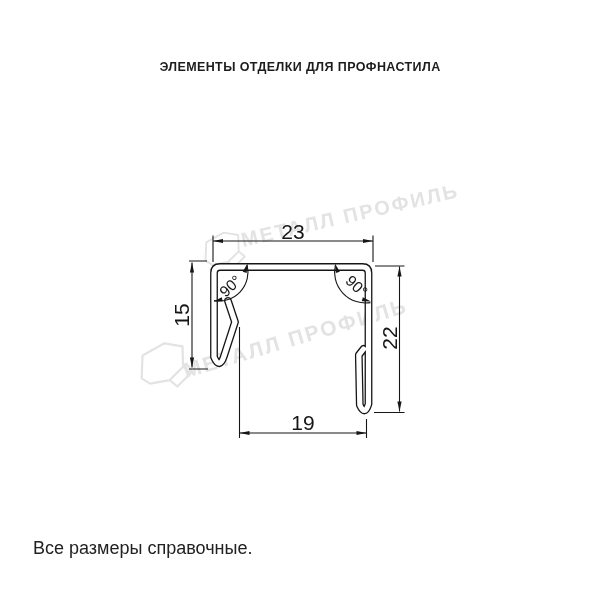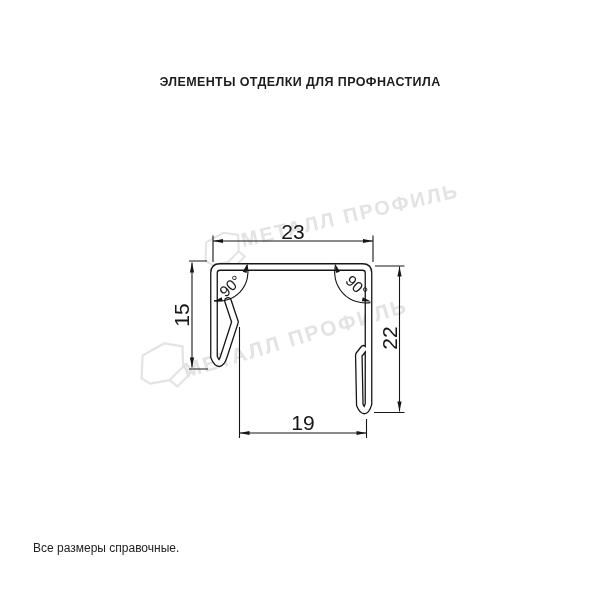--- a/index.html
+++ b/index.html
@@ -7,24 +7,24 @@
     width:600px;height:600px;background:#ffffff;position:relative;overflow:hidden;
     font-family:"Liberation Sans", sans-serif;
   }
   .header{
     position:absolute;top:49px;left:0;width:600px;text-align:center;color:#161616;
   }
   .title{
     font-size:28.5px;line-height:30px;font-weight:bold;letter-spacing:0.5px;
   }
   .subtitle{
-    margin-top:26px;font-size:12.5px;font-weight:bold;letter-spacing:0.4px;color:#1c1c1c;
+    margin-top:11px;font-size:12.5px;font-weight:bold;letter-spacing:0.4px;color:#1c1c1c;
   }
   .footer{
-    position:absolute;left:33px;top:540px;color:#222222;font-size:12px;line-height:17.5px;
+    position:absolute;left:33px;top:540px;color:#222222;font-size:18px;line-height:17.5px;
   }
   svg{position:absolute;left:0;top:0;}
   .dimtext{font-family:"Liberation Sans",sans-serif;font-size:21px;fill:#161616;}
   .angletext{font-family:"Liberation Sans",sans-serif;font-size:15.5px;fill:#161616;}
   .wmtext{font-family:"Liberation Sans",sans-serif;font-weight:bold;}
   .thin{stroke:#161616;stroke-width:1.1;fill:none;}
   .arrow{fill:#161616;stroke:none;}
 </style>
 </head>
 <body>

